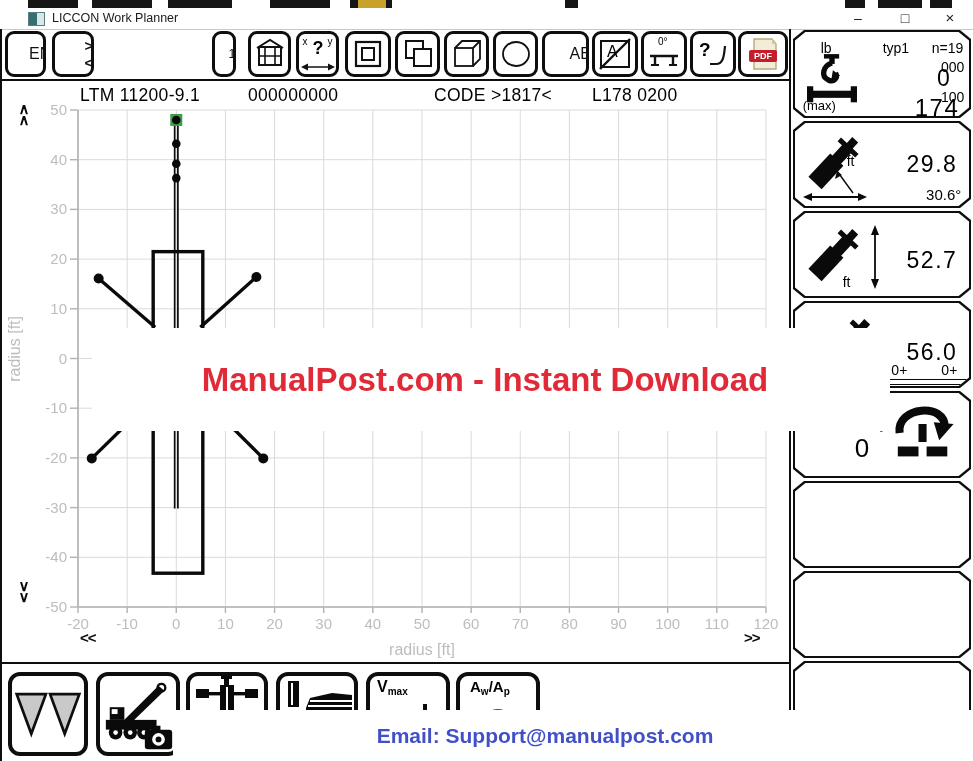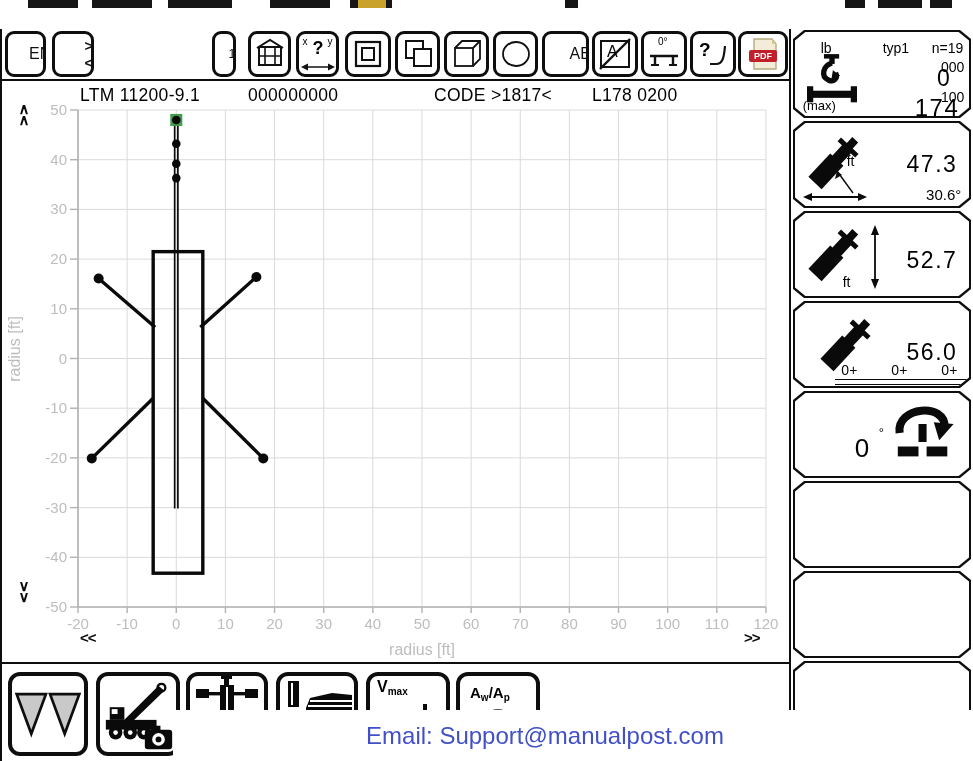--- a/index.html
+++ b/index.html
@@ -48,20 +48,27 @@
     <div class="seg" style="left:270px;width:60px"></div>
     <div class="seg" style="left:350px;width:8px"></div>
     <div class="seg" style="left:358px;width:28px;background:#c8a22a"></div>
     <div class="seg" style="left:386px;width:6px"></div>
     <div class="seg" style="left:565px;width:13px"></div>
     <div class="seg" style="left:845px;width:20px"></div>
     <div class="seg" style="left:878px;width:44px"></div>
     <div class="seg" style="left:930px;width:22px"></div>
   </div>
 
+  <div class="titlebar">
+    <div class="title-icon"></div>
+    <div class="title-text">LICCON Work Planner</div>
+    <div class="winbtn" style="left:843px">–</div>
+    <div class="winbtn" style="left:890px">□</div>
+    <div class="winbtn" style="left:935px;font-size:15px">×</div>
+  </div>
 
   <div class="tb-btn" style="left:5px;width:41px">
       <span class="tb-txt" style="font-size:16px;font-weight:normal">END</span>
     </div>
   <div class="tb-btn" style="left:52px;width:42px">
       <span class="tb-txt">&gt;?&lt;</span>
     </div>
   <div class="tb-btn" style="left:212px;width:24px">
       <span class="tb-txt" style="font-weight:normal;font-size:12.5px">100%</span>
     </div>
@@ -317,21 +324,21 @@
           <rect x="46" y="-12" width="5" height="24" fill="#0a0a0a"></rect>
           <rect x="50" y="-4" width="9" height="8" fill="#0a0a0a"></rect>
         </g>
         <line x1="52" y1="66" x2="36" y2="44" stroke="#0a0a0a" stroke-width="1.4"></line>
         <polygon points="36,44 34,52 41,48" fill="#0a0a0a"></polygon>
         <line x1="6" y1="70" x2="62" y2="70" stroke="#0a0a0a" stroke-width="1.8"></line>
         <polygon points="2,70 11,66 11,74" fill="#0a0a0a"></polygon>
         <polygon points="66,70 57,66 57,74" fill="#0a0a0a"></polygon>
       </svg>
       <span class="p-small" style="left:52px;top:30px">ft</span>
-      <span class="p-val" style="right:12px;top:28px">47.3</span>
+      <span class="p-val" style="right:12px;top:28px">29.8</span>
       <span class="p-small" style="right:8px;bottom:3px;font-size:15px">30.6°</span>
     </div>
   </div>
 
   <div class="panel cham" style="top:211px;height:87px">
     <div class="panel-in cham">
       <svg width="86" height="78" viewBox="0 0 86 78" style="position:absolute;left:6px;top:4px">
         <g transform="translate(14,58) rotate(-47)">
           <rect x="0" y="-9" width="32" height="18" fill="#0a0a0a"></rect>
           <rect x="28" y="-6" width="20" height="12" fill="#0a0a0a"></rect>
@@ -446,26 +453,29 @@
     <svg width="70" height="34" viewBox="0 0 70 34" style="position:absolute;left:3px;top:26px">
       <circle cx="9" cy="18" r="7" fill="none" stroke="#0a0a0a" stroke-width="3.4"></circle>
       <rect x="16" y="14.5" width="23" height="7" fill="#0a0a0a"></rect>
       <rect x="50" y="2" width="4" height="10" fill="#0a0a0a"></rect>
       <circle cx="45" cy="18" r="7.5" fill="none" stroke="#0a0a0a" stroke-width="3.4"></circle>
       <circle cx="58" cy="18" r="7.5" fill="none" stroke="#0a0a0a" stroke-width="3.4"></circle>
     </svg>
   </div>
 
   <div class="bb-btn" style="left:456px;width:84px">
-    <div style="position:absolute;left:10px;top:8px">
+    <div style="position:absolute;left:10px;top:2px">
       <span class="mainlbl" style="font-size:15px">A</span><span class="sublbl">w</span><span class="mainlbl" style="font-size:15px">/</span><span class="mainlbl" style="font-size:15px">A</span><span class="sublbl">p</span>
     </div>
     <svg width="70" height="52" viewBox="0 0 70 52" style="position:absolute;left:3px;top:26px">
       <circle cx="35" cy="26" r="17" fill="none" stroke="#0a0a0a" stroke-width="3.4"></circle>
       <circle cx="35" cy="26" r="9" fill="none" stroke="#0a0a0a" stroke-width="2.4"></circle>
     </svg>
   </div>
 
+  <div class="wm" style="left:92px;top:328px;width:798px;height:103px">
+    <span style="font-size: 33px; font-weight: 600; padding-right: 12px; color: rgb(225, 42, 56);" id="wm1-text">ManualPost.com - Instant Download</span>
+  </div>
   <div class="wm" style="left:173px;top:710px;width:800px;height:51px">
-    <span style="font-size: 24px; font-weight: 400; padding-right: 56px; color: rgb(66, 80, 200);" id="wm2-text">Email: Support@manualpost.com</span>
+    <span style="font-size: 21px; font-weight: 700; padding-right: 56px; color: rgb(66, 80, 200);" id="wm2-text">Email: Support@manualpost.com</span>
   </div>
 
 </div>
 
 </body></html>

